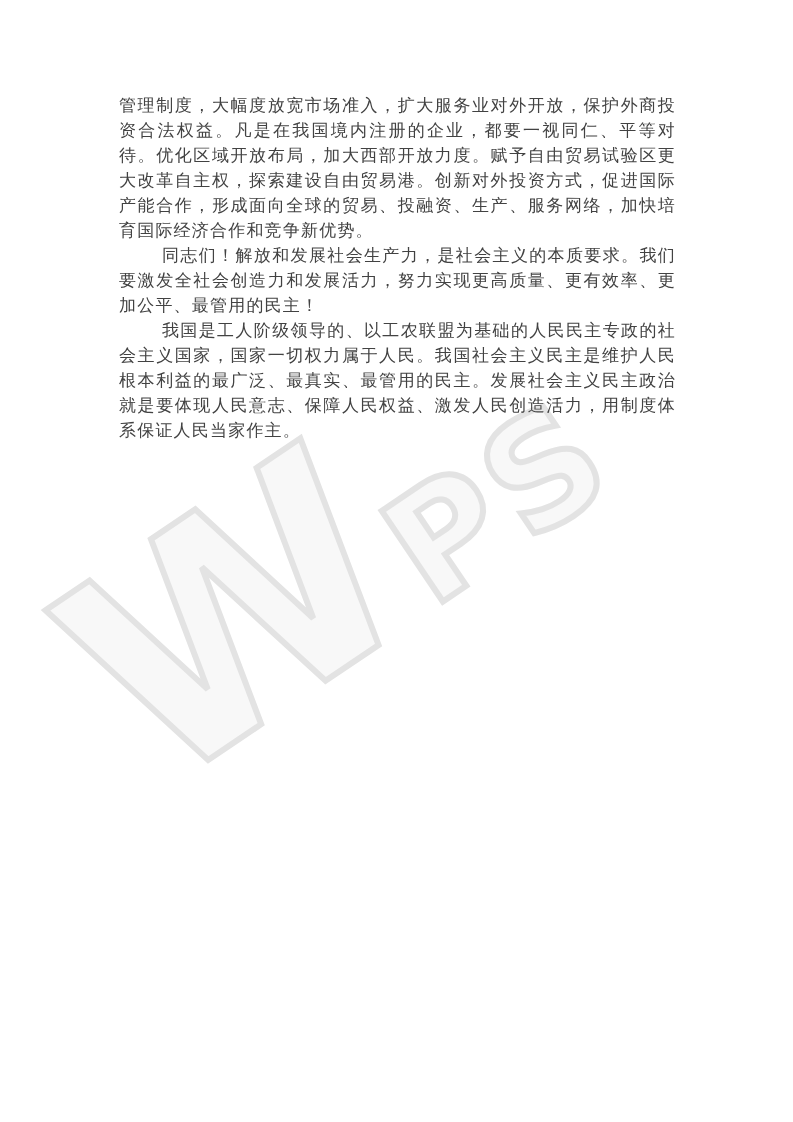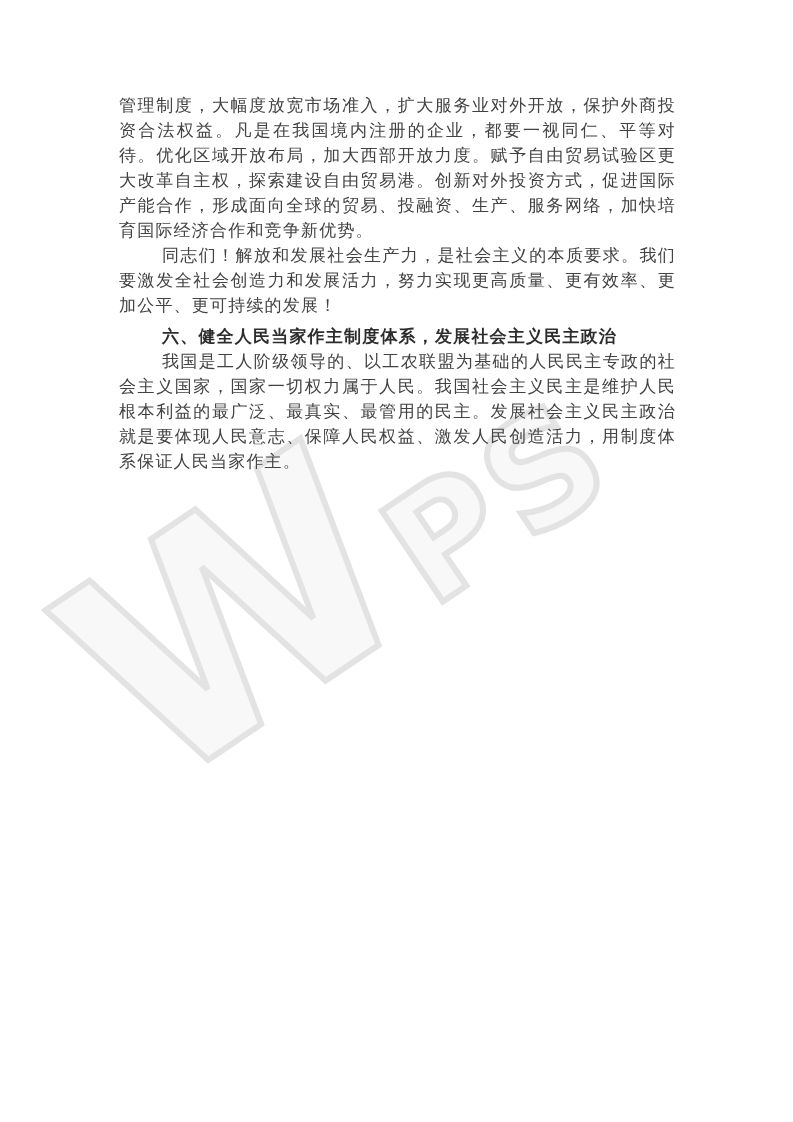--- a/index.html
+++ b/index.html
@@ -78,18 +78,17 @@
 <div class="page">
 
   <div class="watermark" aria-hidden="true">
     <span class="wm-logo">W</span>
       <span class="wm-letters">PS</span>
   </div>
 
   <div class="content">
 
   <p class="para">管理制度，大幅度放宽市场准入，扩大服务业对外开放，保护外商投资合法权益。凡是在我国境内注册的企业，都要一视同仁、平等对待。优化区域开放布局，加大西部开放力度。赋予自由贸易试验区更大改革自主权，探索建设自由贸易港。创新对外投资方式，促进国际产能合作，形成面向全球的贸易、投融资、生产、服务网络，加快培育国际经济合作和竞争新优势。</p>
-      <p class="para indent">同志们！解放和发展社会生产力，是社会主义的本质要求。我们要激发全社会创造力和发展活力，努力实现更高质量、更有效率、更加公平、更可持续的发展！</p>
-      <p class="heading indent">六、健全人民当家作主制度体系，发展社会主义民主政治</p>
+      <p class="para indent">同志们！解放和发展社会生产力，是社会主义的本质要求。我们要激发全社会创造力和发展活力，努力实现更高质量、更有效率、更加公平、最管用的民主！</p>
       <p class="para indent">我国是工人阶级领导的、以工农联盟为基础的人民民主专政的社会主义国家，国家一切权力属于人民。我国社会主义民主是维护人民根本利益的最广泛、最真实、最管用的民主。发展社会主义民主政治就是要体现人民意志、保障人民权益、激发人民创造活力，用制度体系保证人民当家作主。</p>
     </div>
 
 </div>
 
 </body></html>

